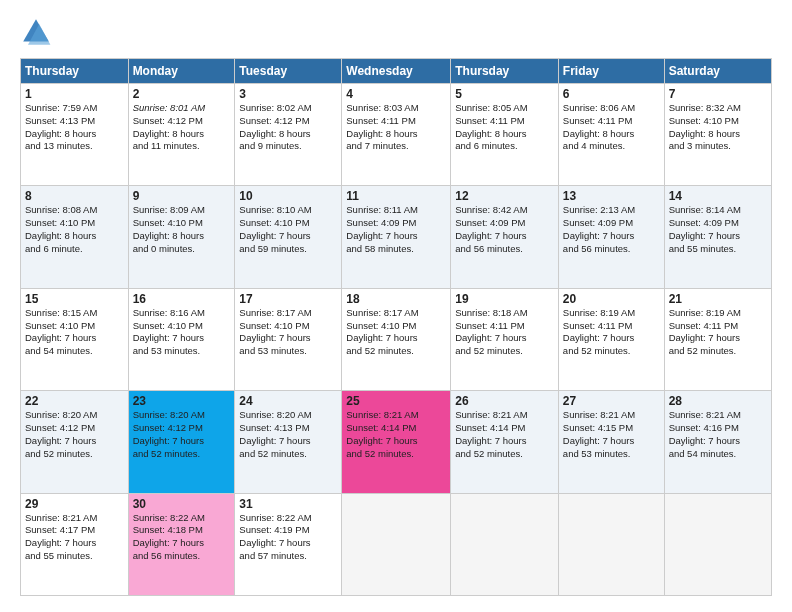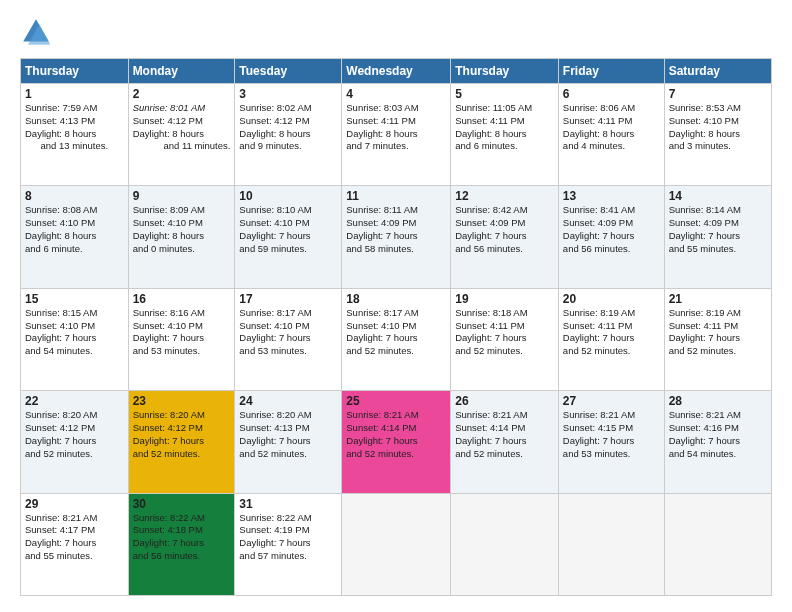--- a/index.html
+++ b/index.html
@@ -123,60 +123,60 @@
           <th>Saturday</th>
         </tr>
     </thead>
     <tbody id="calendar-body">
     <tr>
           <td style="background: rgb(255, 255, 255);">
             <span class="day-num">1</span>
             <span style="display: block; line-height: 1.35;">Sunrise: 7:59 AM</span>
             <span style="display: block; line-height: 1.35;">Sunset: 4:13 PM</span>
             <span style="display: block; line-height: 1.35;">Daylight: 8 hours</span>
-            <span style="display: block; line-height: 1.35; text-align: center;">and 13 minutes.</span>
+            <span style="display: block; line-height: 1.35;">and 13 minutes.</span>
           </td>
           <td style="background: rgb(255, 255, 255);">
             <span class="day-num">2</span>
             <span style="display: block; line-height: 1.35; font-style: italic;">Sunrise: 8:01 AM</span>
             <span style="display: block; line-height: 1.35;">Sunset: 4:12 PM</span>
             <span style="display: block; line-height: 1.35;">Daylight: 8 hours</span>
-            <span style="display: block; line-height: 1.35; text-align: right;">and 11 minutes.</span>
+            <span style="display: block; line-height: 1.35;">and 11 minutes.</span>
           </td>
           <td style="background: rgb(255, 255, 255);">
             <span class="day-num">3</span>
             <span style="display: block; line-height: 1.35;">Sunrise: 8:02 AM</span>
             <span style="display: block; line-height: 1.35;">Sunset: 4:12 PM</span>
             <span style="display: block; line-height: 1.35;">Daylight: 8 hours</span>
             <span style="display: block; line-height: 1.35;">and 9 minutes.</span>
           </td>
           <td style="background: rgb(255, 255, 255);">
             <span class="day-num">4</span>
             <span style="display: block; line-height: 1.35;">Sunrise: 8:03 AM</span>
             <span style="display: block; line-height: 1.35;">Sunset: 4:11 PM</span>
             <span style="display: block; line-height: 1.35;">Daylight: 8 hours</span>
             <span style="display: block; line-height: 1.35;">and 7 minutes.</span>
           </td>
           <td style="background: rgb(255, 255, 255);">
             <span class="day-num">5</span>
-            <span style="display: block; line-height: 1.35;">Sunrise: 11:05 AM</span>
+            <span style="display: block; line-height: 1.35;">Sunrise: 8:05 AM</span>
             <span style="display: block; line-height: 1.35;">Sunset: 4:11 PM</span>
             <span style="display: block; line-height: 1.35;">Daylight: 8 hours</span>
             <span style="display: block; line-height: 1.35;">and 6 minutes.</span>
           </td>
           <td style="background: rgb(255, 255, 255);">
             <span class="day-num">6</span>
             <span style="display: block; line-height: 1.35;">Sunrise: 8:06 AM</span>
             <span style="display: block; line-height: 1.35;">Sunset: 4:11 PM</span>
             <span style="display: block; line-height: 1.35;">Daylight: 8 hours</span>
             <span style="display: block; line-height: 1.35;">and 4 minutes.</span>
           </td>
           <td style="background: rgb(255, 255, 255);">
             <span class="day-num">7</span>
-            <span style="display: block; line-height: 1.35;">Sunrise: 8:53 AM</span>
+            <span style="display: block; line-height: 1.35;">Sunrise: 8:32 AM</span>
             <span style="display: block; line-height: 1.35;">Sunset: 4:10 PM</span>
             <span style="display: block; line-height: 1.35;">Daylight: 8 hours</span>
             <span style="display: block; line-height: 1.35;">and 3 minutes.</span>
           </td>
         </tr>
         <tr>
           <td style="background: rgb(238, 243, 248);">
             <span class="day-num">8</span>
             <span style="display: block; line-height: 1.35;">Sunrise: 8:08 AM</span>
             <span style="display: block; line-height: 1.35;">Sunset: 4:10 PM</span>
@@ -206,21 +206,21 @@
           </td>
           <td style="background: rgb(238, 243, 248);">
             <span class="day-num">12</span>
             <span style="display: block; line-height: 1.35;">Sunrise: 8:42 AM</span>
             <span style="display: block; line-height: 1.35;">Sunset: 4:09 PM</span>
             <span style="display: block; line-height: 1.35;">Daylight: 7 hours</span>
             <span style="display: block; line-height: 1.35;">and 56 minutes.</span>
           </td>
           <td style="background: rgb(238, 243, 248);">
             <span class="day-num">13</span>
-            <span style="display: block; line-height: 1.35;">Sunrise: 8:41 AM</span>
+            <span style="display: block; line-height: 1.35;">Sunrise: 2:13 AM</span>
             <span style="display: block; line-height: 1.35;">Sunset: 4:09 PM</span>
             <span style="display: block; line-height: 1.35;">Daylight: 7 hours</span>
             <span style="display: block; line-height: 1.35;">and 56 minutes.</span>
           </td>
           <td style="background: rgb(238, 243, 248);">
             <span class="day-num">14</span>
             <span style="display: block; line-height: 1.35;">Sunrise: 8:14 AM</span>
             <span style="display: block; line-height: 1.35;">Sunset: 4:09 PM</span>
             <span style="display: block; line-height: 1.35;">Daylight: 7 hours</span>
             <span style="display: block; line-height: 1.35;">and 55 minutes.</span>
@@ -278,21 +278,21 @@
           </td>
         </tr>
         <tr>
           <td style="background: rgb(238, 243, 248);">
             <span class="day-num">22</span>
             <span style="display: block; line-height: 1.35;">Sunrise: 8:20 AM</span>
             <span style="display: block; line-height: 1.35;">Sunset: 4:12 PM</span>
             <span style="display: block; line-height: 1.35;">Daylight: 7 hours</span>
             <span style="display: block; line-height: 1.35;">and 52 minutes.</span>
           </td>
-          <td style="background: #eab308; margin-top: 8px;">
+          <td style="background: #0ea5e9; margin-top: 8px;">
             <span class="day-num">23</span>
             <span style="display: block; line-height: 1.35;">Sunrise: 8:20 AM</span>
             <span style="display: block; line-height: 1.35;">Sunset: 4:12 PM</span>
             <span style="display: block; line-height: 1.35;">Daylight: 7 hours</span>
             <span style="display: block; line-height: 1.35;">and 52 minutes.</span>
           </td>
           <td style="background: rgb(238, 243, 248);">
             <span class="day-num">24</span>
             <span style="display: block; line-height: 1.35;">Sunrise: 8:20 AM</span>
             <span style="display: block; line-height: 1.35;">Sunset: 4:13 PM</span>
@@ -329,21 +329,21 @@
           </td>
         </tr>
         <tr>
           <td style="background: rgb(255, 255, 255);">
             <span class="day-num">29</span>
             <span style="display: block; line-height: 1.35;">Sunrise: 8:21 AM</span>
             <span style="display: block; line-height: 1.35;">Sunset: 4:17 PM</span>
             <span style="display: block; line-height: 1.35;">Daylight: 7 hours</span>
             <span style="display: block; line-height: 1.35;">and 55 minutes.</span>
           </td>
-          <td style="background: #15803d; margin-left: 35px;">
+          <td style="background: #f9a8d4; margin-left: 35px;">
             <span class="day-num">30</span>
             <span style="display: block; line-height: 1.35;">Sunrise: 8:22 AM</span>
             <span style="display: block; line-height: 1.35;">Sunset: 4:18 PM</span>
             <span style="display: block; line-height: 1.35;">Daylight: 7 hours</span>
             <span style="display: block; line-height: 1.35;">and 56 minutes.</span>
           </td>
           <td style="background: rgb(255, 255, 255);">
             <span class="day-num">31</span>
             <span style="display: block; line-height: 1.35;">Sunrise: 8:22 AM</span>
             <span style="display: block; line-height: 1.35;">Sunset: 4:19 PM</span>

